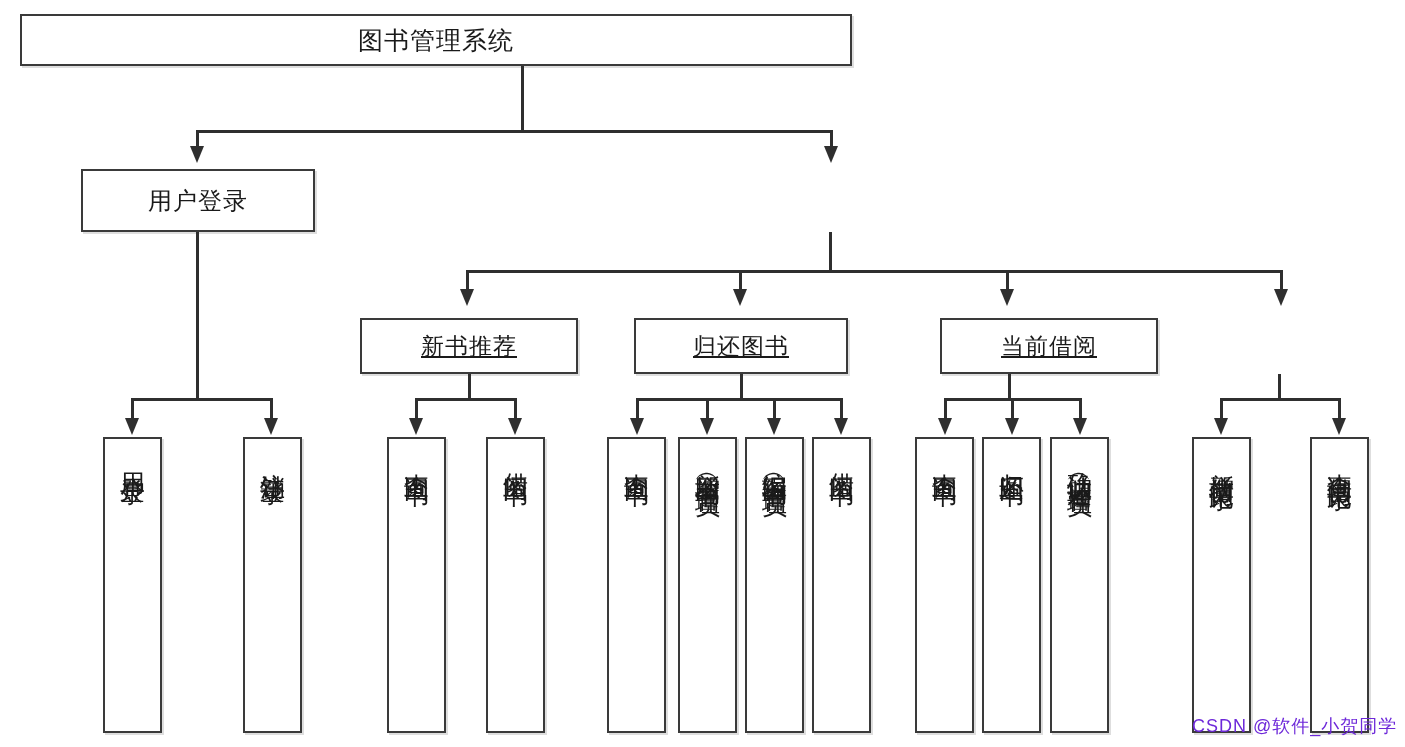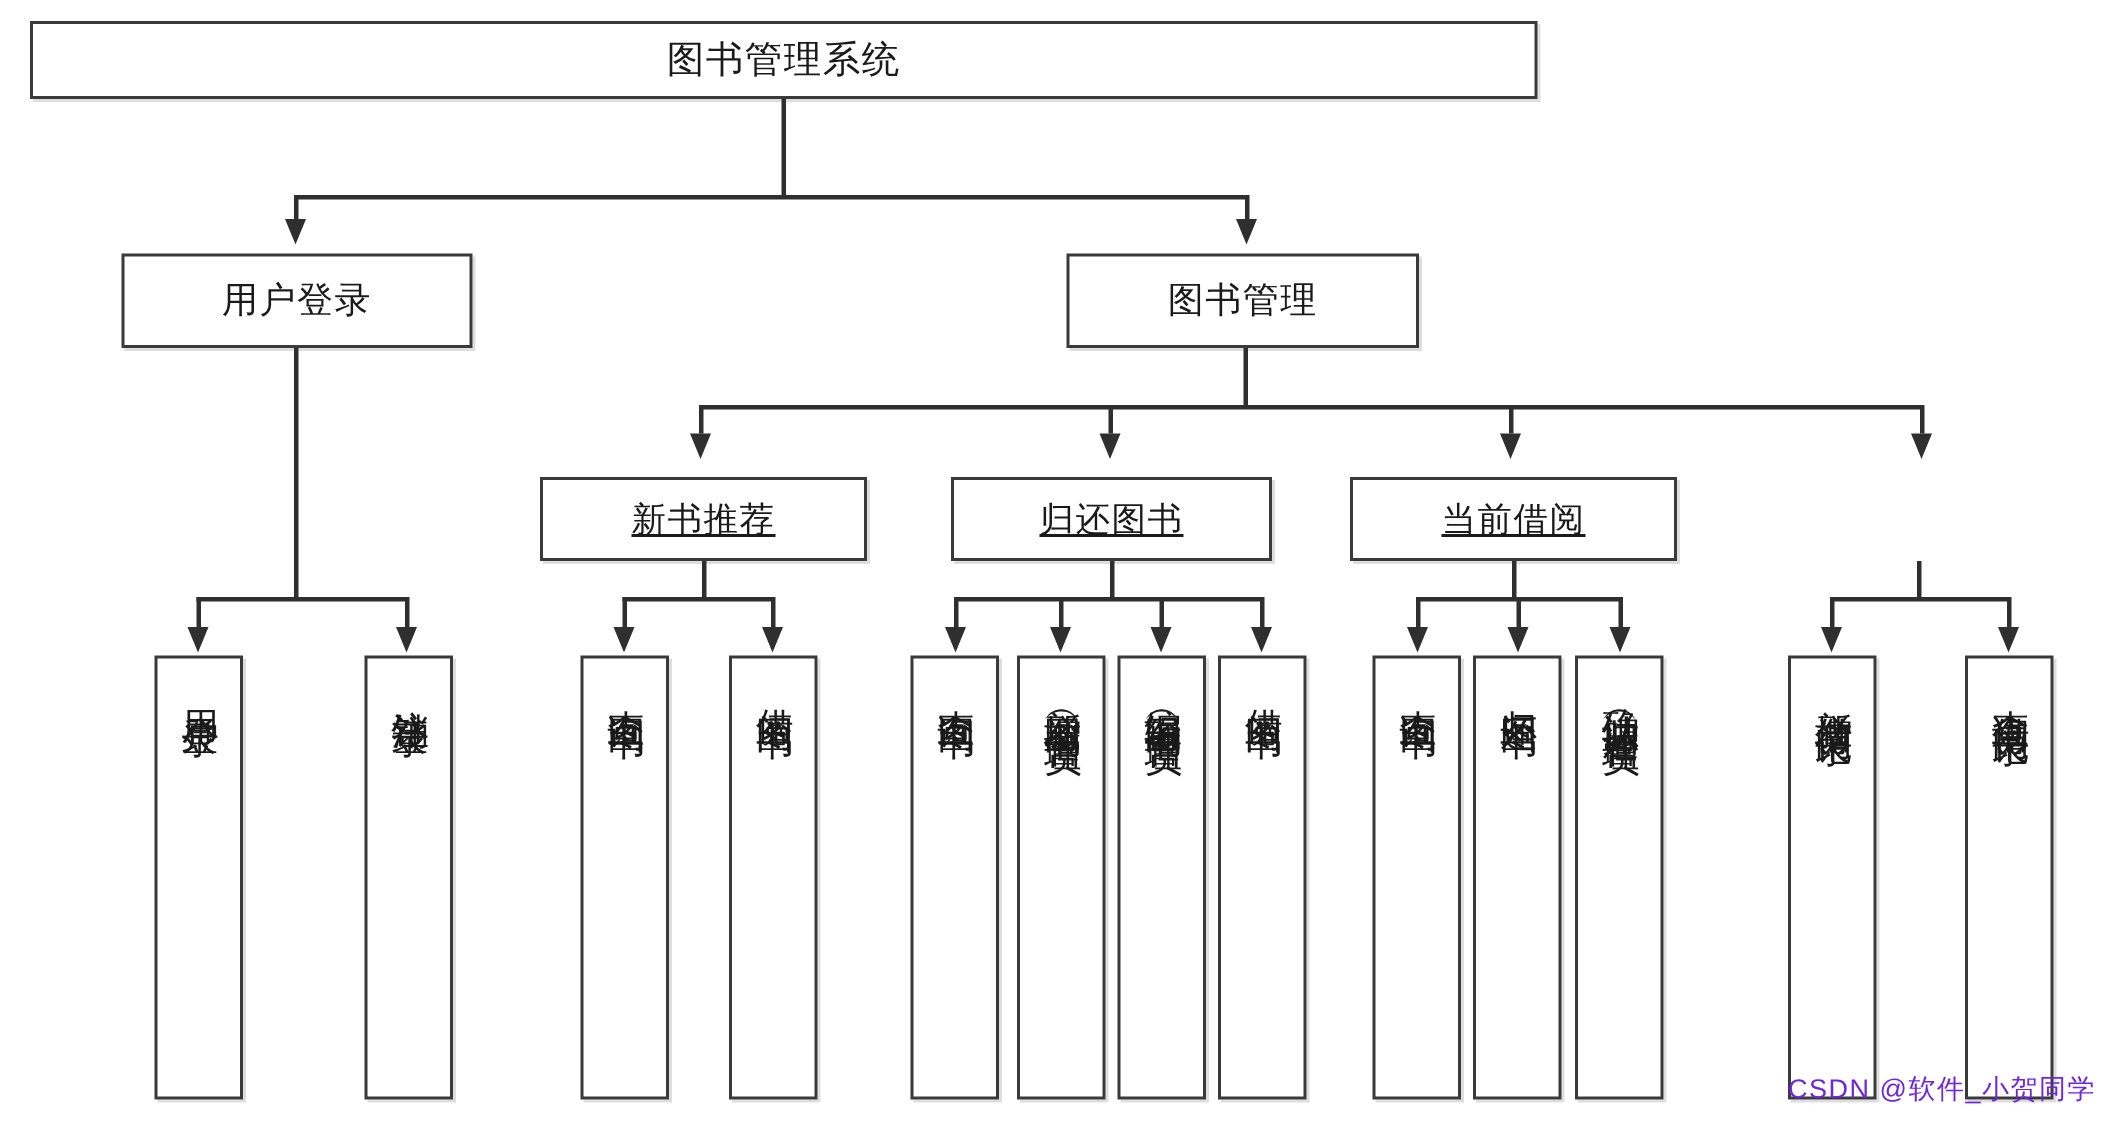--- a/index.html
+++ b/index.html
@@ -68,36 +68,33 @@
     letter-spacing:1px;
     white-space:nowrap;
     pointer-events:none;
   }
 </style>
 </head>
 <body>
 
 <div id="canvas">
 
-  <div class="node root" id="n-root" style="left: 20px; top: 14px; width: 1005px; height: 52px;">
+  <div class="node root" id="n-root" style="left: 20px; top: 14px; width: 832px; height: 52px;">
     <span class="lbl">图书管理系统</span>
   </div>
 
   <div class="ln v" style="left:521px;top:66px;height:66px;"></div>
   <div class="ln h" style="left:196px;top:130px;width:636px;"></div>
   <div class="ln v" style="left:196px;top:130px;height:17px;"></div>
   <div class="ln v" style="left:830px;top:130px;height:17px;"></div>
   <div class="arw" style="left:190px;top:146px;"></div>
   <div class="arw" style="left:824px;top:146px;"></div>
 
   <div class="node lvl2" id="n-user-login" style="left: 81px; top: 169px; width: 234px; height: 63px;">
     <span class="lbl">用户登录</span>
-  </div>
-  <div class="node lvl2" id="n-book-manage" style="left: 711px; top: 169px; width: 235px; height: 63px;">
-    <span class="lbl">图书管理</span>
   </div>
 
   <div class="ln v" style="left:196px;top:232px;height:168px;"></div>
   <div class="ln h" style="left:131px;top:398px;width:141px;"></div>
   <div class="ln v" style="left:131px;top:398px;height:20px;"></div>
   <div class="ln v" style="left:270px;top:398px;height:20px;"></div>
   <div class="arw" style="left:125px;top:418px;"></div>
   <div class="arw" style="left:264px;top:418px;"></div>
 
   <div class="ln v" style="left:829px;top:232px;height:40px;"></div>
@@ -110,21 +107,21 @@
   <div class="arw" style="left:733px;top:289px;"></div>
   <div class="arw" style="left:1000px;top:289px;"></div>
   <div class="arw" style="left:1274px;top:289px;"></div>
 
   <div class="node lvl3" id="n-new-book-rec" style="left: 360px; top: 318px; width: 218px; height: 56px;">
     <span class="lbl">新书推荐</span>
   </div>
   <div class="node lvl3" id="n-book-borrow" style="left: 634px; top: 318px; width: 214px; height: 56px;">
     <span class="lbl">归还图书</span>
   </div>
-  <div class="node lvl3" id="n-current-borrow" style="left: 900px; top: 318px; width: 218px; height: 56px;">
+  <div class="node lvl3" id="n-current-borrow" style="left: 940px; top: 318px; width: 218px; height: 56px;">
     <span class="lbl">当前借阅</span>
   </div>
 
   <div class="ln v" style="left:468px;top:374px;height:26px;"></div>
   <div class="ln h" style="left:415px;top:398px;width:101px;"></div>
   <div class="ln v" style="left:415px;top:398px;height:20px;"></div>
   <div class="ln v" style="left:514px;top:398px;height:20px;"></div>
   <div class="arw" style="left:409px;top:418px;"></div>
   <div class="arw" style="left:508px;top:418px;"></div>
 

